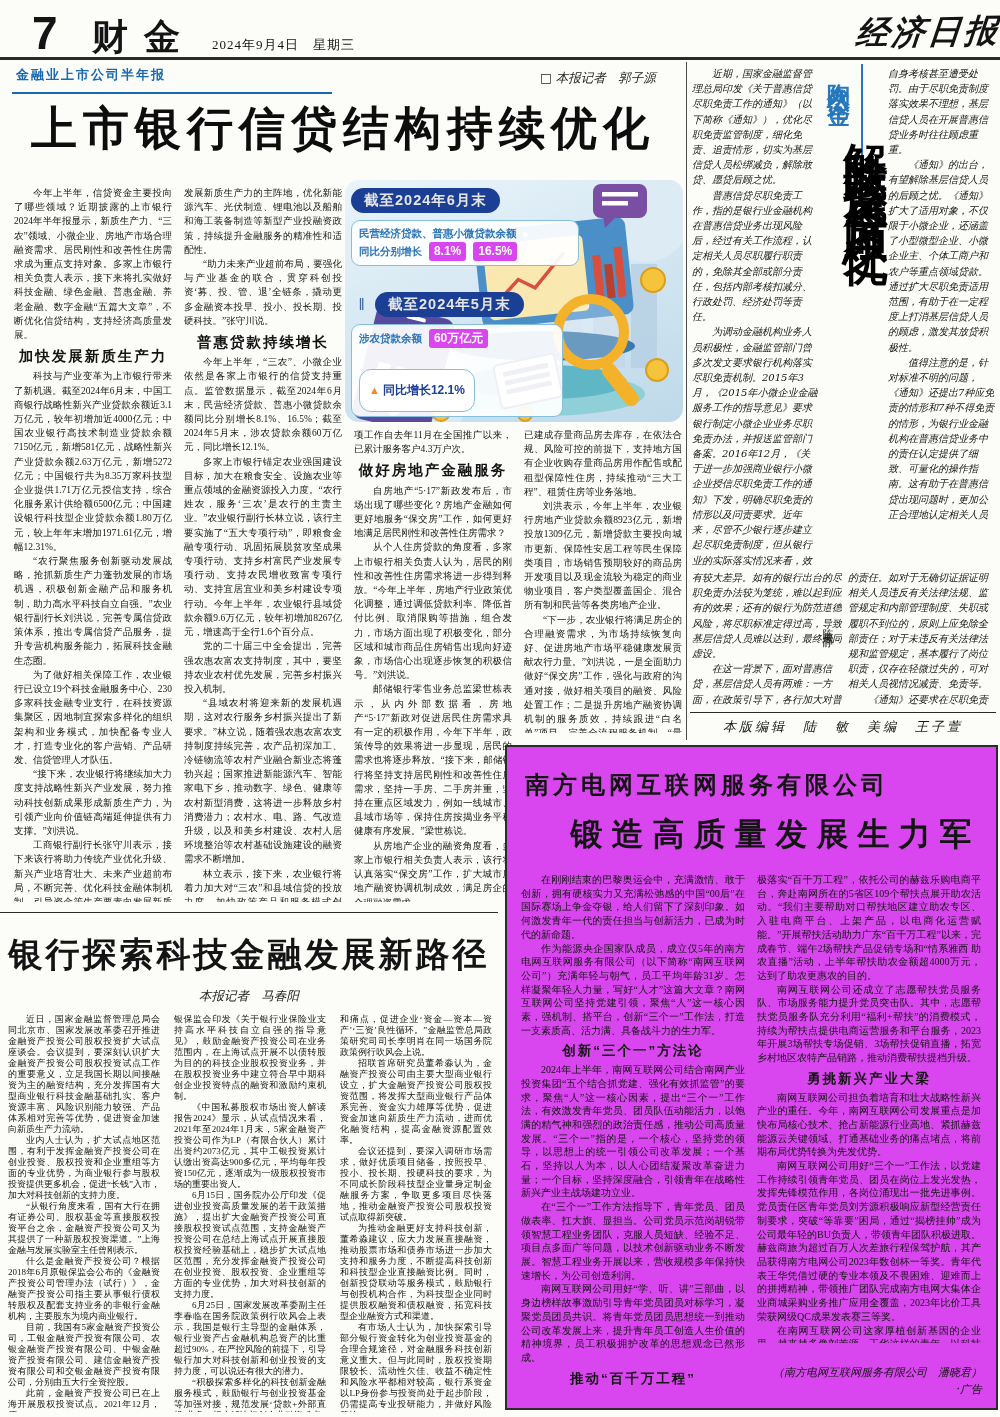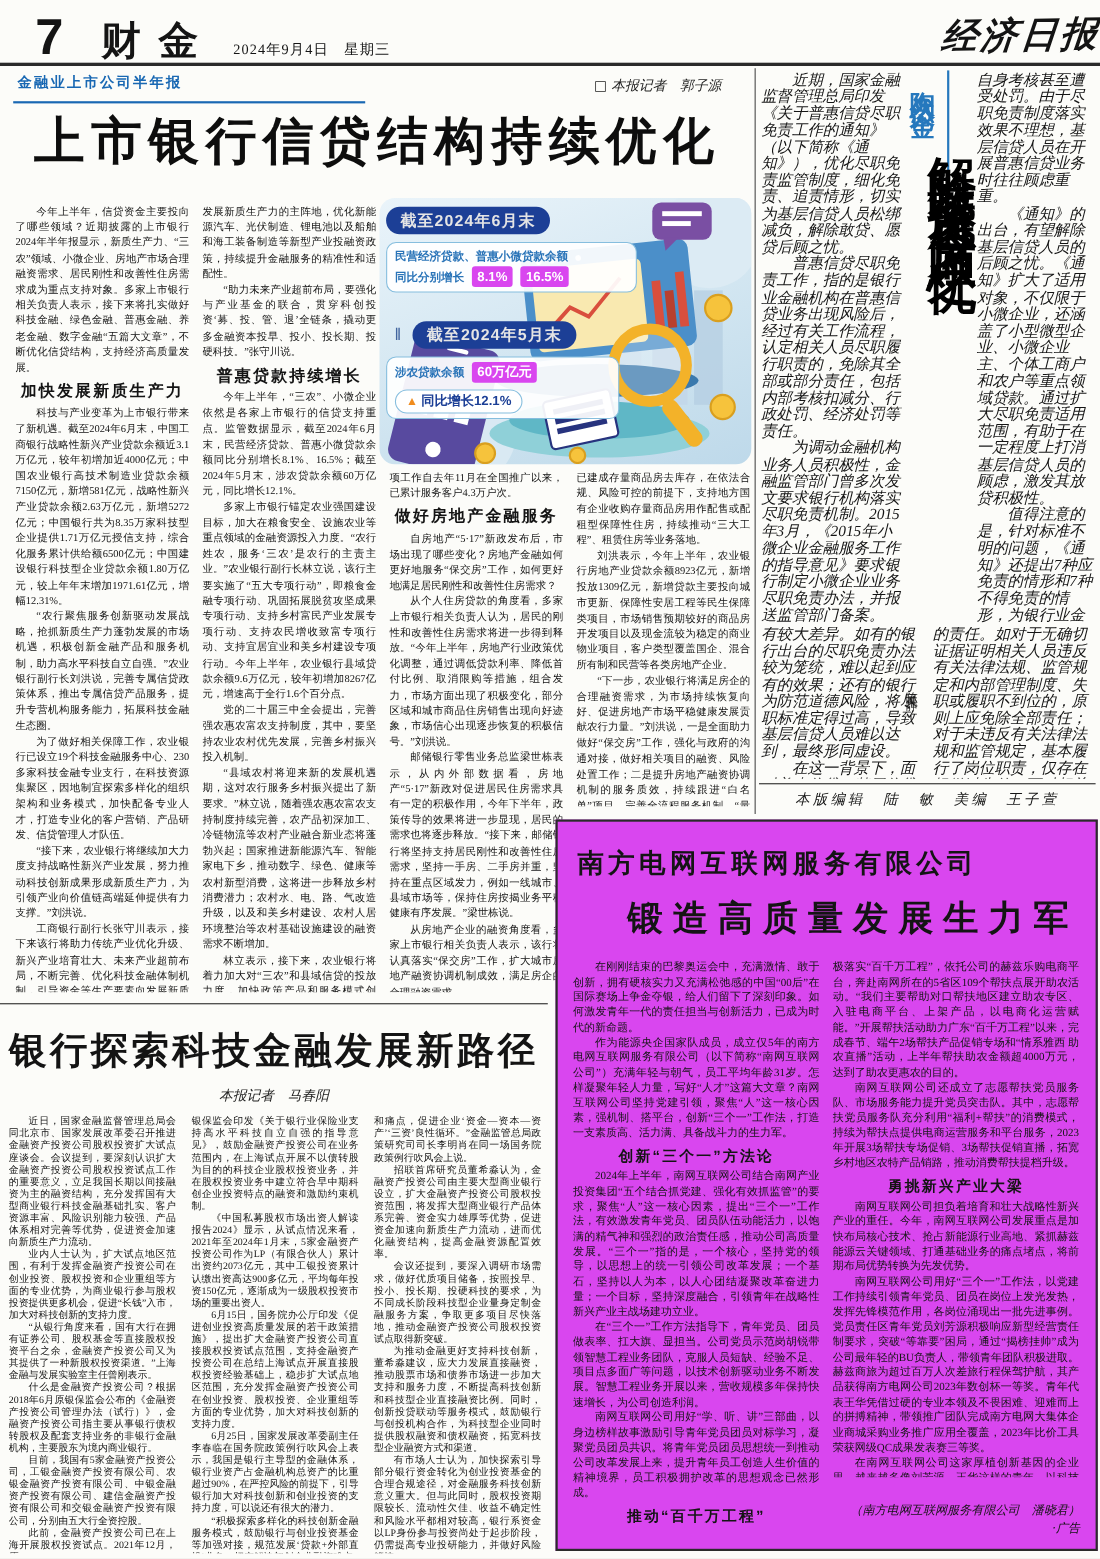--- a/index.html
+++ b/index.html
@@ -33,31 +33,31 @@
   
   .infographic{position:absolute;left:345px;top:180px;width:338px;height:242px;border-radius:14px;
                background:linear-gradient(160deg,#eaf4fa 0%,#cfe4f0 60%,#bed9ea 100%);overflow:hidden;}
   .ig-pill{position:absolute;background:#1c3f96;color:#e5e5e5;font-family:"Liberation Sans",sans-serif;
            font-weight:bold;font-size:14.5px;padding:3px 13px;border-radius:15px;letter-spacing:1px;}
   .ig-box{position:absolute;background:rgba(255,255,255,.93);border:1.5px solid #86bede;border-radius:9px;
           padding:4px 7px;color:#2a74b8;font-family:"Liberation Sans",sans-serif;font-weight:bold;font-size:10.5px;line-height:17px;}
   .badge{display:inline-block;background:#d946ef;color:#fff;border-radius:3px;padding:1px 5px;
          font-size:12px;font-weight:bold;margin-left:4px;}
   .grow-pill{display:inline-block;background:#fff;border:1.5px solid #86bede;border-radius:12px;
-             padding:1px 9px;color:#1c3f96;font-size:12px;font-weight:bold;margin-top:6px;}
+             padding:12px 9px;color:#1c3f96;font-size:12px;font-weight:bold;margin-top:21px;}
   .tri{color:#f08c1e;font-size:11px;margin-right:3px;}
   .dumb{position:absolute;color:#41659f;font-weight:bold;font-size:16px;}
 
   
   .tao-title{writing-mode:vertical-rl;font-family:"Liberation Sans",sans-serif;font-weight:bold;
              font-size:23px;color:#2678bd;letter-spacing:7px;border-right:2px solid #2678bd;padding-right:6px;}
   .v-head{writing-mode:vertical-rl;font-family:"Liberation Serif",serif;font-weight:bold;
           font-size:44px;letter-spacing:11px;color:#000;}
   .v-author{writing-mode:vertical-rl;font-size:11px;letter-spacing:4px;color:#222;}
-  .tao-col{font-size:14px;line-height:15.2px;font-family:Liberation Serif, serif;}
+  .tao-col{font-size:10px;line-height:15.2px;}
   .tao-col p{margin:0;text-indent:2em;}
   .tao-col p.cont{text-indent:0;}
   .editor-line{font-size:13px;text-align:center;letter-spacing:3px;}
 
   
   .tech-headline{font-family:"Liberation Serif",serif;font-weight:bold;font-size:34px;
                  letter-spacing:3px;text-align:center;}
   .tech-col{font-size:9px;line-height:11px;}
 
   

